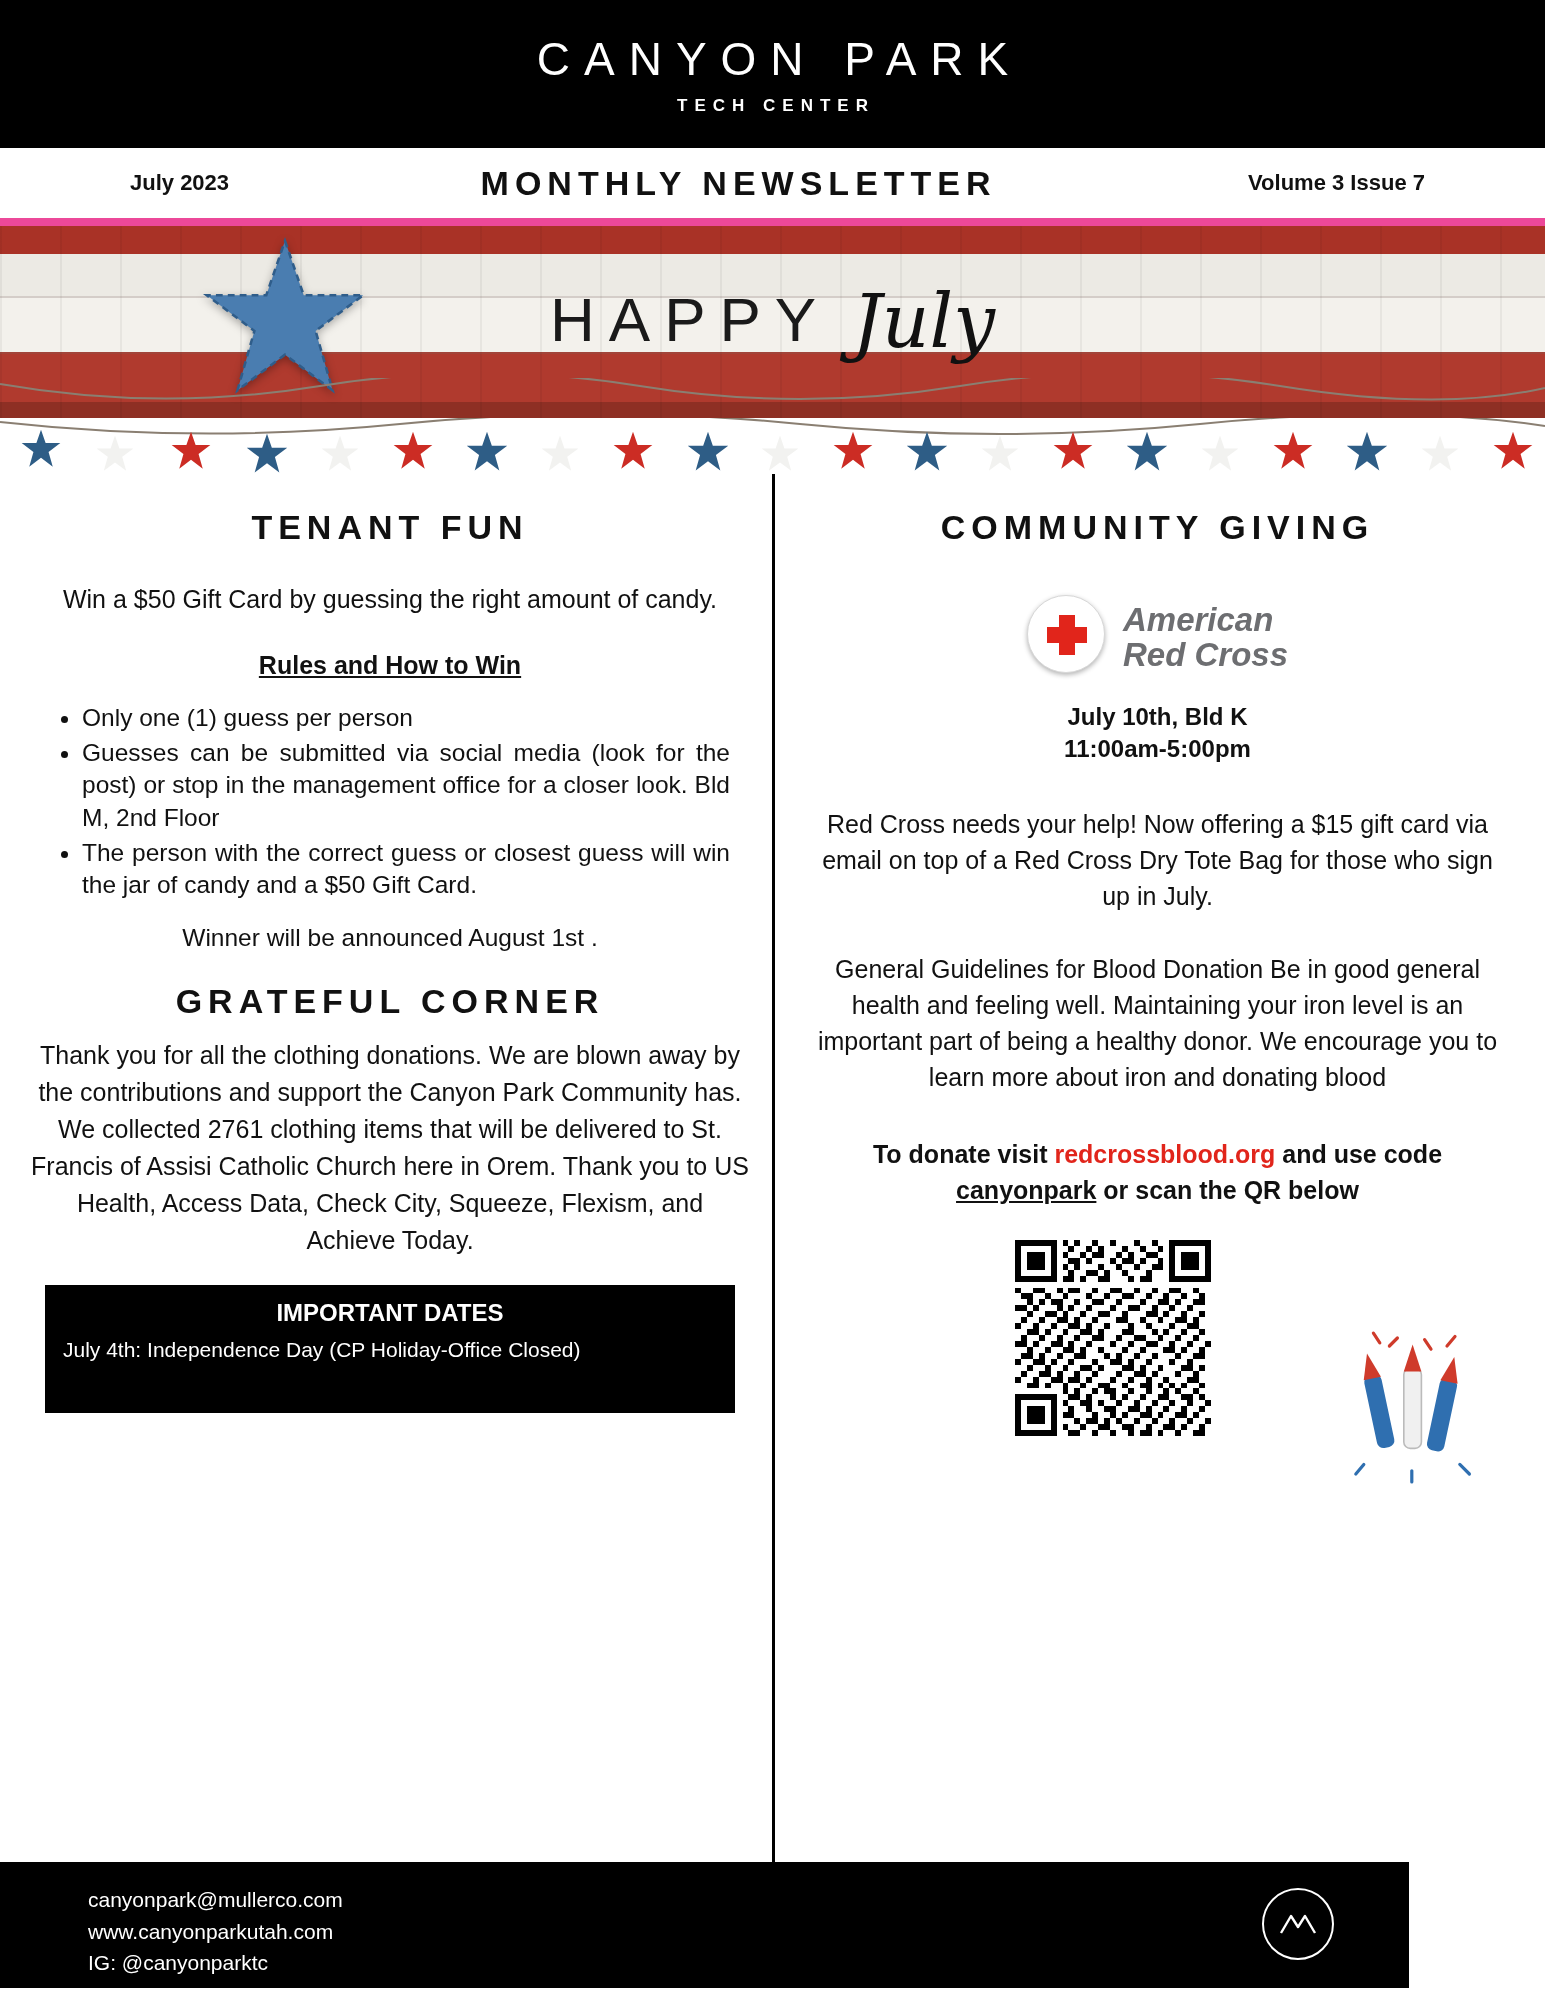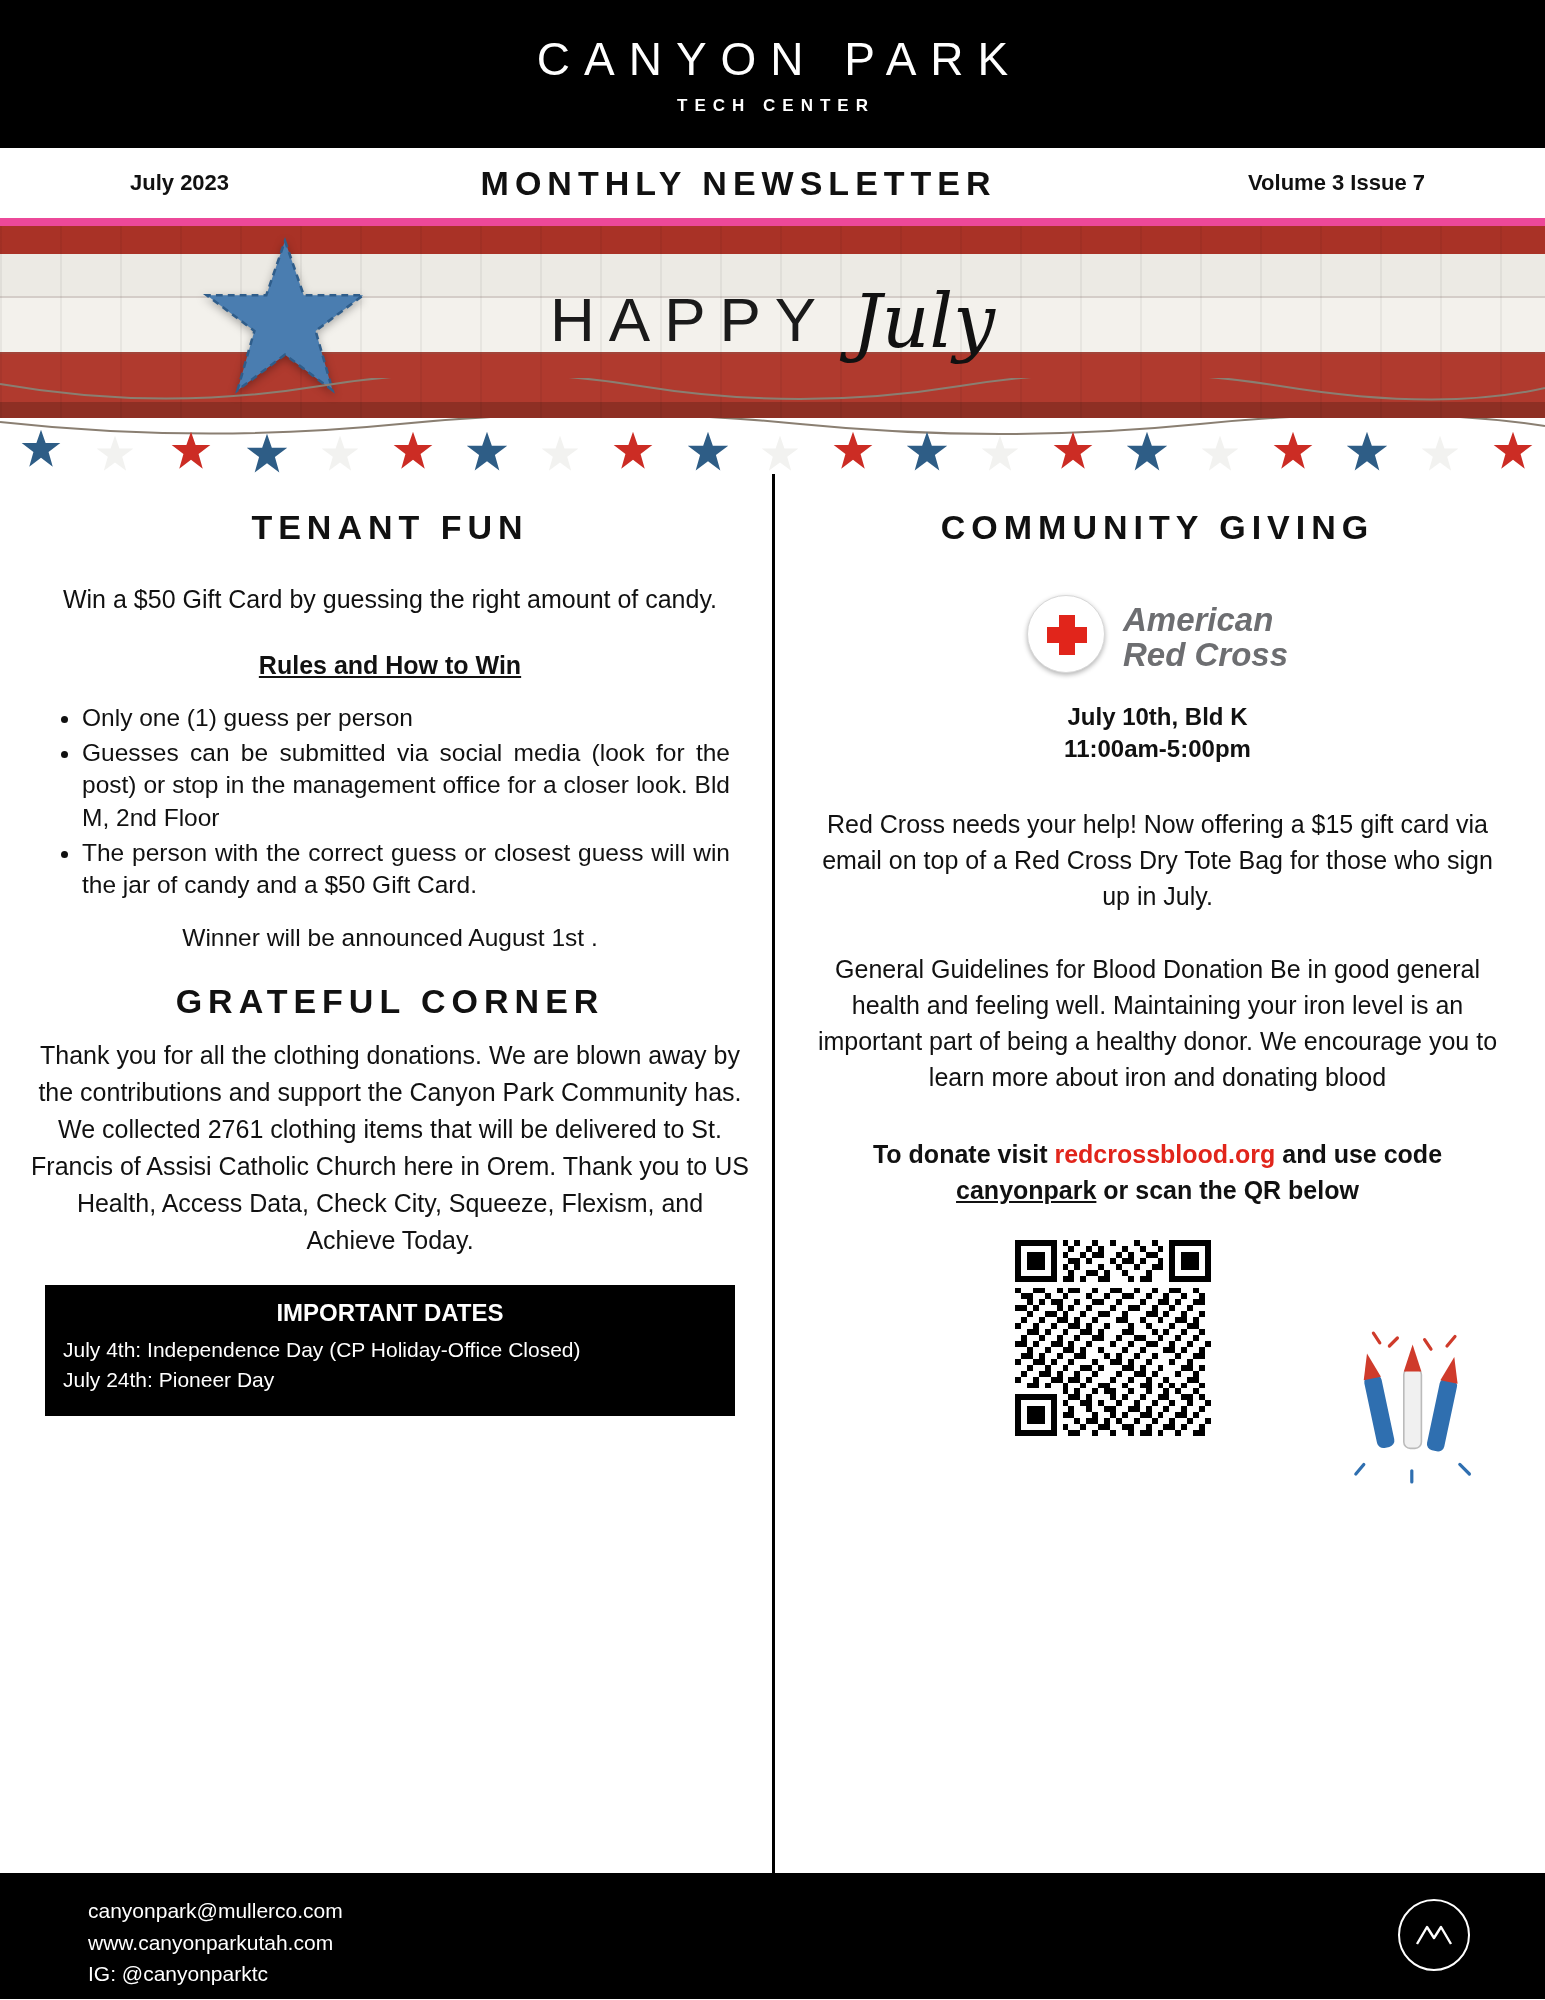--- a/index.html
+++ b/index.html
@@ -265,22 +265,22 @@
   .rc-donate .code { text-decoration: underline; }
 
   .qr-wrap { position: absolute; left: 225px; top: 750px; }
   .qr { width: 196px; height: 196px; display: block; }
 
   .fireworks { position: absolute; left: 545px; top: 840px; width: 160px; height: 160px; }
 
   
   .footer {
     position: absolute;
-    left: 0; bottom: 1px;
-    width: 1545px;
+    left: 0; bottom: 12px;
+    width: 1409px;
     height: 126px;
     background: #000;
     color: #fff;
   }
   .footer-lines {
     position: absolute;
     left: 88px; top: 22px;
     font-size: 21px;
     line-height: 1.5;
   }
@@ -408,21 +408,20 @@
         <li>The person with the correct guess or closest guess will win the jar of candy and a $50 Gift Card.</li>
       </ul>
       <div class="winner-note">Winner will be announced August 1st .</div>
 
       <div class="section-title" style="margin-top:30px;">GRATEFUL CORNER</div>
       <div class="grateful-body">Thank you for all the clothing donations.  We are blown away by the contributions and support the Canyon Park Community has.  We collected 2761 clothing items that will be delivered to St. Francis of Assisi Catholic Church here in Orem. Thank you to US Health, Access Data, Check City, Squeeze, Flexism, and Achieve Today.</div>
 
       <div class="dates-box">
         <div class="dates-title">IMPORTANT DATES</div>
         <div class="dates-line">July 4th: Independence Day (CP Holiday-Office Closed)</div>
-        <div class="dates-line">July 24th: Pioneer Day</div>
       </div>
     </div>
 
     <div class="col col-right">
       <div class="section-title">COMMUNITY GIVING</div>
 
       <div class="redcross-logo">
         <div class="rc-mark"></div>
         <div class="rc-text">
           <div>American</div>

